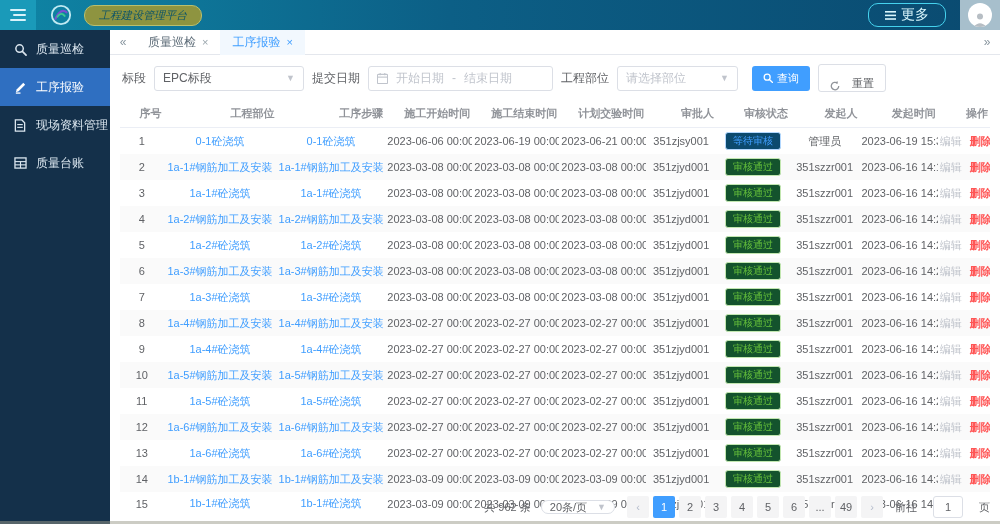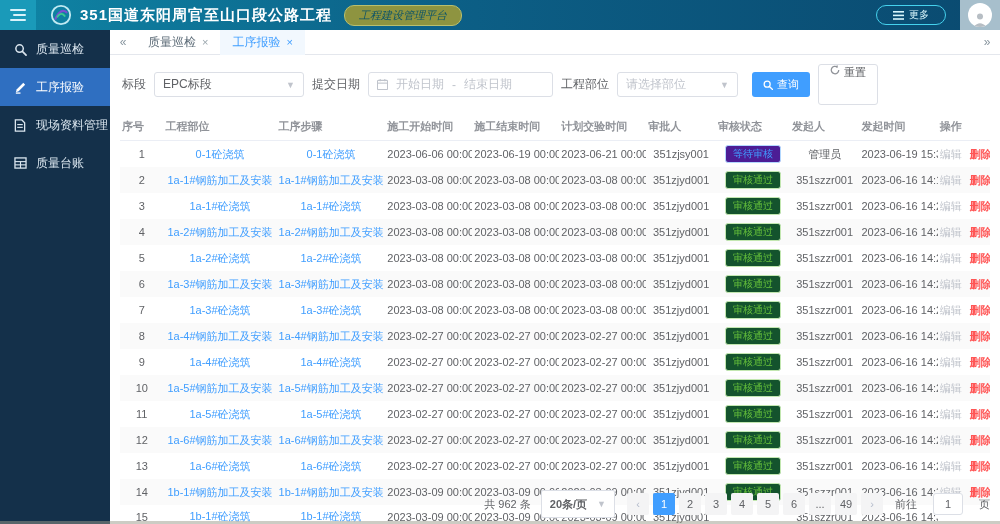--- a/index.html
+++ b/index.html
@@ -12,21 +12,21 @@
     display:flex; align-items:center; color:#fff; }
   .burger-box { width:36px; height:30px; background:#1a9ab9; display:flex;
     align-items:center; justify-content:center; cursor:pointer; }
   .burger-box svg { display:block; }
   .logo { width:22px; height:22px; margin-left:14px; }
   .app-title { font-size:15px; font-weight:bold; letter-spacing:1px; margin-left:8px; }
   .plat-badge { margin-left:12px; font-size:11px; padding:2px 14px; border-radius:10px;
     background:#8e9440; border:1px solid #b9bf6d; color:#0d5468;font-style:italic; }
   .header-right { margin-left:auto; display:flex; align-items:center; height:30px; }
   .more-pill { display:flex; align-items:center; gap:5px; border:1px solid #45d2ee;
-    color:#d9f7fd; font-size:10px; padding:2px 16px; border-radius:10px;
+    color:#d9f7fd; font-size:14px; padding:2px 16px; border-radius:10px;
     margin-right:14px; cursor:pointer; background:transparent; }
   .avatar-chip { width:40px; height:30px; background:#a7bfcc; display:flex;
     align-items:center; justify-content:center; }
   .avatar-circle { width:24px; height:24px; border-radius:50%; background:#fff;
     display:flex; align-items:flex-end; justify-content:center; overflow:hidden; }
 
   
   .sidebar { position:absolute; left:0; top:30px; width:110px; height:494px;
     background:#14304a; }
   .side-item { height:38px; display:flex; align-items:center; gap:9px;
@@ -71,47 +71,47 @@
     display:flex; align-items:center; padding:0 8px; cursor:pointer; color:#606266; }
   .sel .caret { margin-left:auto; color:#c0c4cc; font-size:9px; }
   .sel.section { width:150px; }
   .sel.part { width:121px; color:#c0c4cc; }
   .daterange { height:25px; border:1px solid #dcdfe6; border-radius:3px;
     display:flex; align-items:center; padding:8px 8px; gap:8px; color:#c0c4cc;
     width:185px; font-size:12px; background:#fff; }
   .btn-search { height:25px; background:#409eff; color:#fff; border:none;
     border-radius:3px; font-size:11px; padding:0 11px; margin-left:6px;
     cursor:pointer; display:flex; align-items:center; gap:4px; }
-  .btn-reset { height:41px; background:#fff; color:#606266;
+  .btn-reset { height:28px; background:#fff; color:#606266;
     border:1px solid #dcdfe6; border-radius:3px; font-size:11px; padding:0 11px;
-    cursor:pointer; display:flex; align-items:flex-start; gap:4px; }
+    cursor:pointer; display:flex; align-items:flex-end; gap:12px; }
 
   
   .tbl-wrap { padding:0 10px; }
   table { width:100%; border-collapse:collapse; table-layout:fixed; font-size:11px; }
-  thead th { color:#909399; font-weight:bold; text-align:left; padding:6px 2px;
+  thead th { color:#909399; font-weight:bold; text-align:right; padding:6px 2px;
     border-bottom:1px solid #ebeef5; white-space:nowrap; overflow:hidden; }
   tbody td { color:#606266; text-align:center; padding:4px 2px;
     white-space:nowrap; overflow:hidden; height:20px; }
   tbody tr:nth-child(even) { background:#fafafa; }
   td.link { color:#409eff; cursor:pointer; }
   .badge { display:inline-block; font-size:10px; padding:1px 7px; border-radius:3px;
     border:1px solid transparent; }
-  .badge.pending { color:#409eff; background:#4c1d95; border-color:#b3d8ff; }
+  .badge.pending { color:#409eff; background:#0c4a6e; border-color:#b3d8ff; }
   .badge.passed { color:#67c23a; background:#14532d; border-color:#c2e7b0; }
   .op-edit { color:#c0c4cc; margin-right:8px; cursor:pointer;margin-top:36px; }
   .op-del { color:#f55; font-weight:bold; cursor:pointer; }
 
   
   .pager { position:absolute; right:10px; bottom:6px; display:flex;
     align-items:center; gap:4px; font-size:11px; color:#606266; }
   .pager .total { margin-right:6px; }
-  .psize { height:28px; border:1px solid #dcdfe6; border-radius:2px; background:#fff;
+  .psize { height:14px; border:1px solid #dcdfe6; border-radius:9px; background:#fff;
     display:flex; align-items:center; gap:10px; padding:0 8px; color:#606266;
-    cursor:pointer; margin-right:8px;font-weight:bold; }
+    cursor:pointer; margin-right:8px; }
   .pbtn { min-width:22px; height:22px; display:flex; align-items:center;
     justify-content:center; border-radius:2px; cursor:pointer; background:#f4f4f5;
     color:#606266; padding:0 4px; }
   .pbtn.nav { background:#f4f4f5; color:#b4bccc; }
   .pbtn.active { background:#409eff; color:#fff; }
   .goto { display:flex; align-items:center; gap:16px; margin-left:8px; }
   .goto input { width:30px; height:22px; border:1px solid #dcdfe6; border-radius:3px;
     text-align:center; font-size:11px; color:#606266; }
   .footer-line { position:absolute; left:0; bottom:0; width:100%; height:3px;
     background:#9a9a8a; opacity:.5; }
@@ -125,21 +125,20 @@
       <rect x="0" y="0" width="16" height="2" rx="1" fill="#d9f3fa"></rect>
       <rect x="3" y="5" width="13" height="2" rx="1" fill="#d9f3fa"></rect>
       <rect x="0" y="10" width="16" height="2" rx="1" fill="#d9f3fa"></rect>
     </svg>
   </div>
   <svg class="logo" viewBox="0 0 24 24">
     <circle cx="12" cy="12" r="10" fill="none" stroke="#bfeaf2" stroke-width="2"></circle>
     <path d="M6 16 Q12 4 18 9" fill="none" stroke="#7a4fd0" stroke-width="2.4" stroke-linecap="round"></path>
     <path d="M8 14 Q12 8 16 13" fill="none" stroke="#3ec98f" stroke-width="2" stroke-linecap="round"></path>
   </svg>
-  <div class="app-title">351国道东阳周官至山口段公路工程</div>
   <div class="plat-badge">工程建设管理平台</div>
   <div class="header-right">
     <div class="more-pill">
       <svg width="11" height="9" viewBox="0 0 11 9">
         <rect x="0" y="0" width="11" height="1.6" fill="#d9f7fd"></rect>
         <rect x="0" y="3.6" width="11" height="1.6" fill="#d9f7fd"></rect>
         <rect x="0" y="7.2" width="11" height="1.6" fill="#d9f7fd"></rect>
       </svg>
       <span>更多</span>
     </div>

